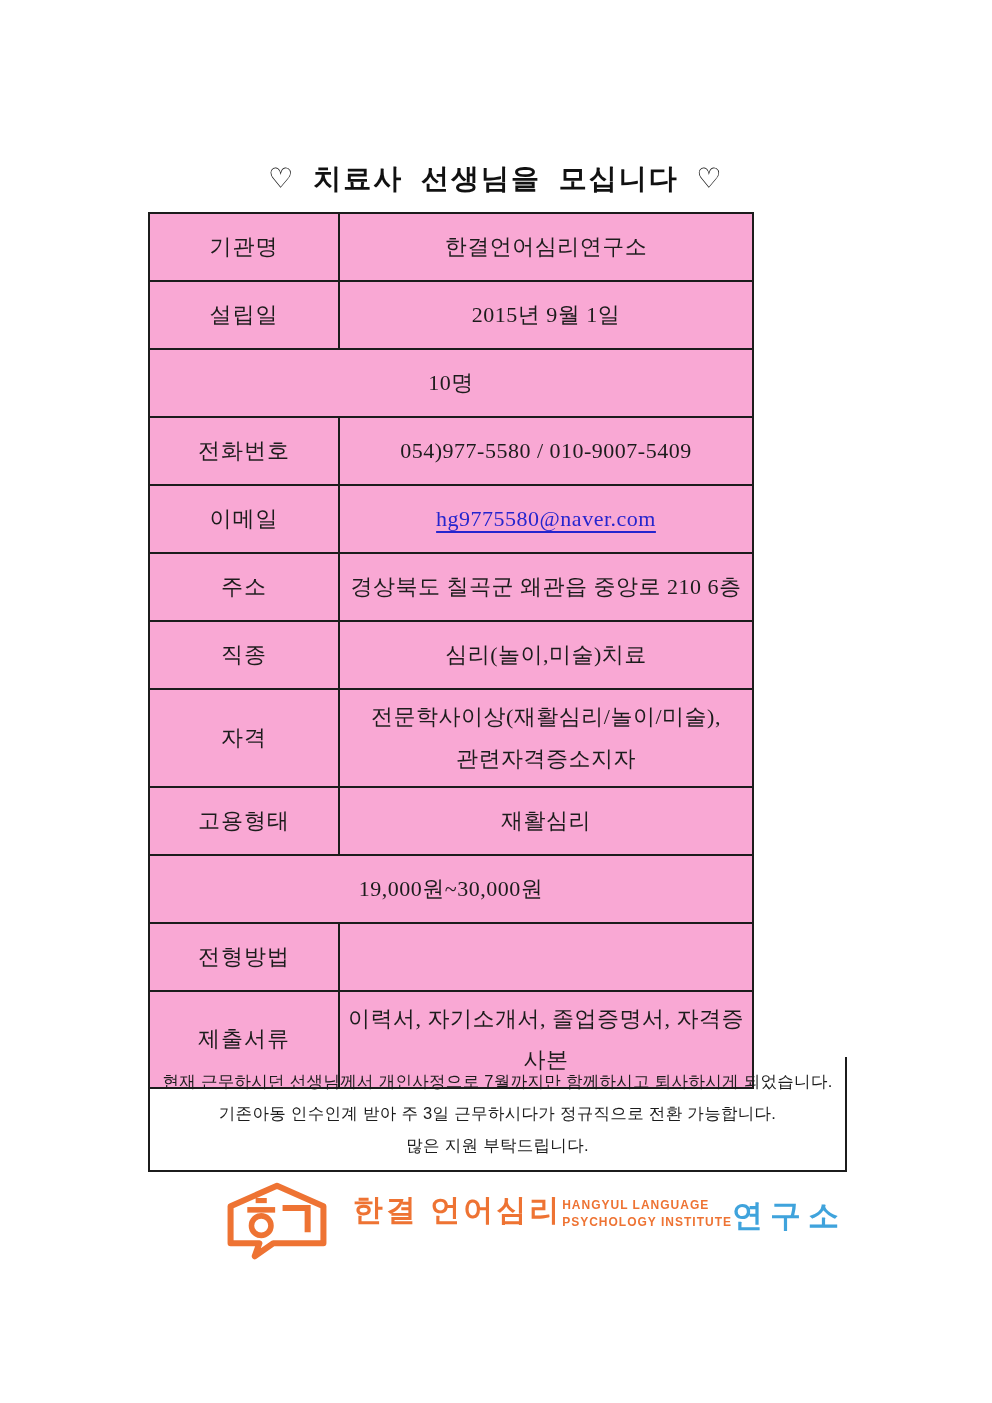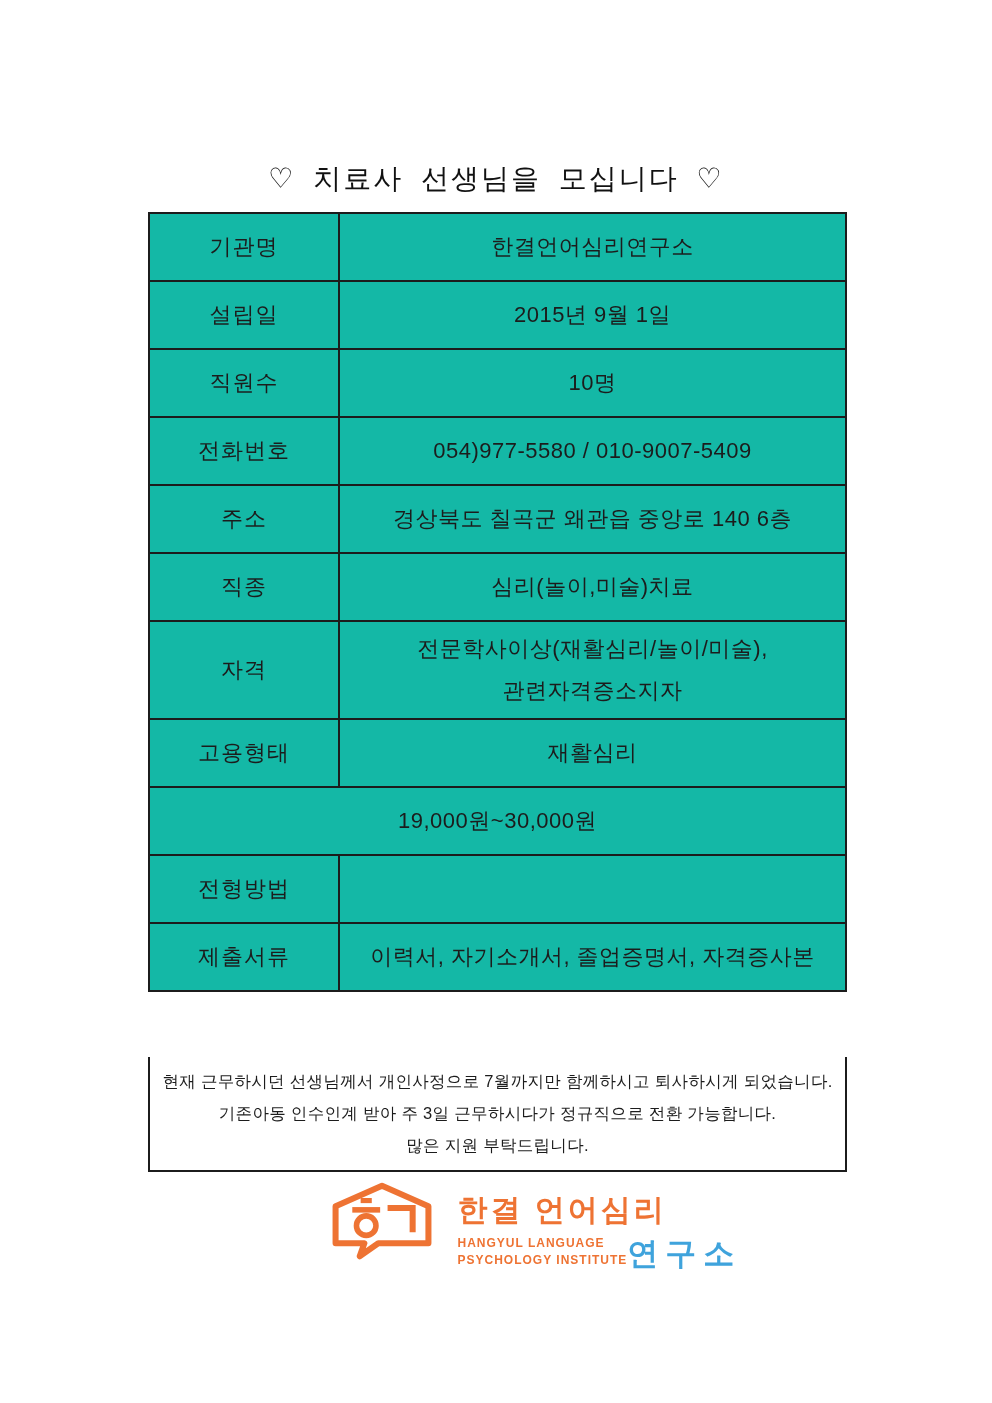--- a/index.html
+++ b/index.html
@@ -17,32 +17,33 @@
     color:var(--text);
     position:relative;
     overflow:hidden;
   }
   .page{position:absolute;inset:0;}
   .doc-title{
     position:absolute;
     top:160px;left:0;width:100%;
     text-align:center;
     font-size:28px;
-    font-weight:normal;
+    font-weight:bold;
     letter-spacing:2px;
     word-spacing:8px;
     color:#111;
   }
   .info-table{
     position:absolute;
     top:212px;left:148px;
-    width:699px;
+    width:606px;
     border:2px solid var(--border);
     border-bottom:none;
-    background:#14b8a6;
+    background:#f9a8d4;
+    font-family:Liberation Serif, serif;
   }
   .row{
     display:flex;
     border-bottom:2px solid var(--border);
     min-height:68px;
   }
   .cell{
     display:flex;
     align-items:center;
     justify-content:center;
@@ -91,21 +92,21 @@
     top:1182px;left:0;width:100%;
     display:flex;
     justify-content:center;
     align-items:flex-start;
     gap:20px;
     padding-left:14px;
   }
   .logo-icon{flex:0 0 auto;}
   .logo-text{
     display:flex;
-    flex-direction:column;
+    flex-direction:row;
     padding-top:8px;
   }
   .logo-korean{
     font-size:30px;
     font-weight:bold;
     color:var(--logo-orange);
     letter-spacing:3px;
     white-space:nowrap;
   }
   .logo-sub{
@@ -143,30 +144,33 @@
   <div class="info-table">
       <div class="row">
         <div class="cell label">기관명</div>
         <div class="cell value">한결언어심리연구소</div>
       </div>
       <div class="row">
         <div class="cell label">설립일</div>
         <div class="cell value">2015년 9월 1일</div>
       </div>
       <div class="row">
-        <div class="cell label">직원수</div>
         <div class="cell value">10명</div>
       </div>
       <div class="row">
         <div class="cell label">전화번호</div>
         <div class="cell value">054)977-5580 / 010-9007-5409</div>
       </div>
       <div class="row">
+        <div class="cell label">이메일</div>
+        <div class="cell value"><a href="#">hg9775580@naver.com</a></div>
+      </div>
+      <div class="row">
         <div class="cell label">주소</div>
-        <div class="cell value">경상북도 칠곡군 왜관읍 중앙로 140 6층</div>
+        <div class="cell value">경상북도 칠곡군 왜관읍 중앙로 210 6층</div>
       </div>
       <div class="row">
         <div class="cell label">직종</div>
         <div class="cell value">심리(놀이,미술)치료</div>
       </div>
       <div class="row">
         <div class="cell label">자격</div>
         <div class="cell value">전문학사이상(재활심리/놀이/미술),
 관련자격증소지자</div>
       </div>

